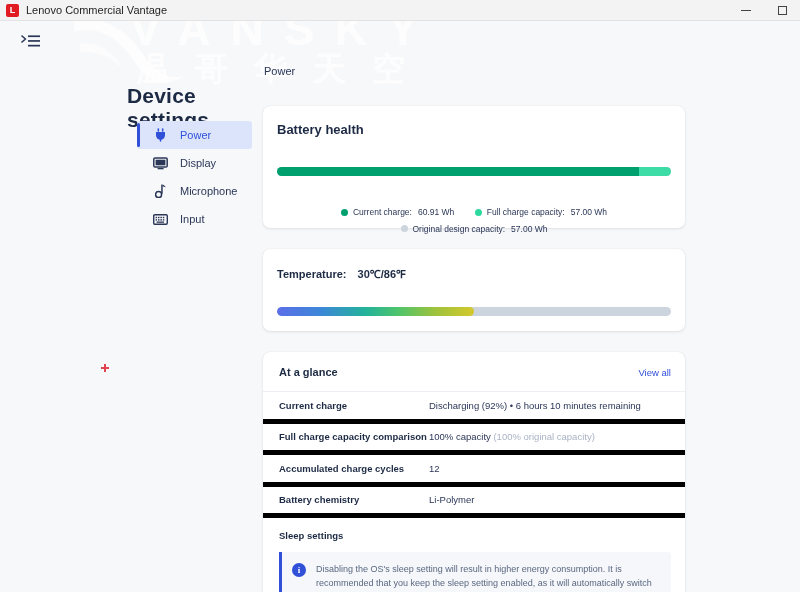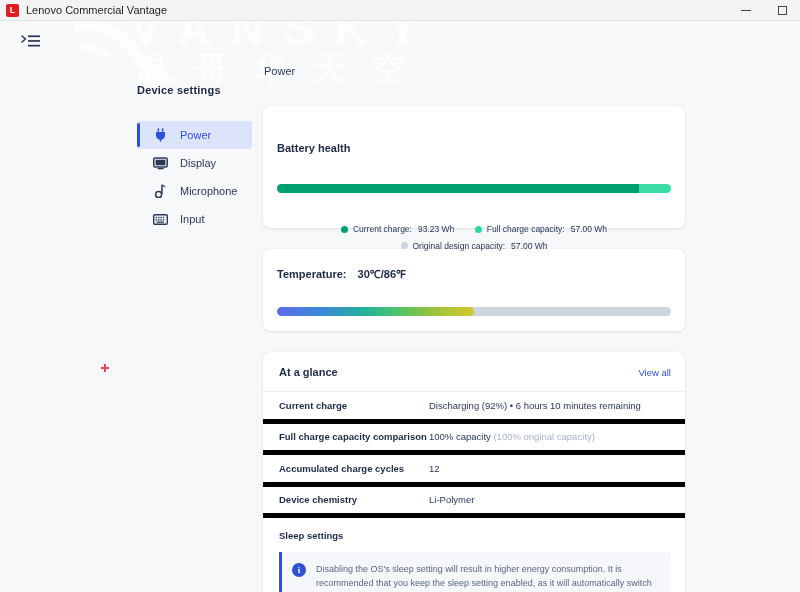--- a/index.html
+++ b/index.html
@@ -105,22 +105,22 @@
     flex: 0 0 262px;
   }
   .menu-icon {
     position: absolute;
     left: 21px; top: 11px;
     width: 20px; height: 18px;
     cursor: pointer;
   }
   .sidebar-title {
     position: absolute;
-    left: 137px; top: 63px;
-    font-size: 11px;
+    left: 127px; top: 63px;
+    font-size: 21px;
     font-weight: 700;
     color: #1d2a44;
     letter-spacing: .2px;
   }
   .nav {
     position: absolute;
     left: 137px; top: 100px;
     width: 115px;
   }
   .nav-item {
@@ -188,25 +188,24 @@
   .card {
     background: #ffffff;
     border-radius: 7px;
     box-shadow: 0 1px 3px rgba(30,40,70,.10), 0 0 1px rgba(30,40,70,.12);
     margin-bottom: 21px;
   }
 
   
   .card-battery { padding: 16px 14px 17px 14px; height: 122px; }
   .card-head {
-    font-size: 11px;
+    font-size: 13px;
     font-weight: 700;
     color: #1d2a44;
     margin-bottom: 30px;
-    margin-top: 20px;
   }
   .bar-track {
     height: 9px;
     border-radius: 5px;
     background: #ccd4de;
     overflow: hidden;
     display: flex;
   }
   .bar-seg-current { background: #00a06e; height: 100%; }
   .bar-seg-full { background: #3ddca6; height: 100%; }
@@ -439,21 +438,21 @@
           <div class="card-head">Battery health</div>
           <div class="bar-track">
             <div class="bar-seg-current" id="bar-current" style="width: 92%;"></div>
             <div class="bar-seg-full" id="bar-full" style="width: 8%;"></div>
           </div>
           <div class="legend">
             <span class="legend-row">
               <span class="lg">
                 <i class="dot dot-current"></i>
                 <span class="lg-label">Current charge:</span>
-                <span class="lg-val">93.23 Wh</span>
+                <span class="lg-val">60.91 Wh</span>
               </span>
               <span class="lg">
                 <i class="dot dot-full"></i>
                 <span class="lg-label">Full charge capacity:</span>
                 <span class="lg-val">57.00 Wh</span>
               </span>
             </span>
             <span class="legend-row">
               <span class="lg">
                 <i class="dot dot-orig"></i>
@@ -496,21 +495,21 @@
           </div>
 
           <div class="grow">
             <div class="grow-key">Accumulated charge cycles</div>
             <div class="grow-val">
               <span>12</span>
             </div>
           </div>
 
           <div class="grow">
-            <div class="grow-key">Device chemistry</div>
+            <div class="grow-key">Battery chemistry</div>
             <div class="grow-val">
               <span>Li-Polymer</span>
             </div>
           </div>
 
           <div class="sleep-wrap">
             <div class="sleep-title">Sleep settings</div>
             <div class="notice">
               <div class="notice-ico">i</div>
               <div class="notice-body">

